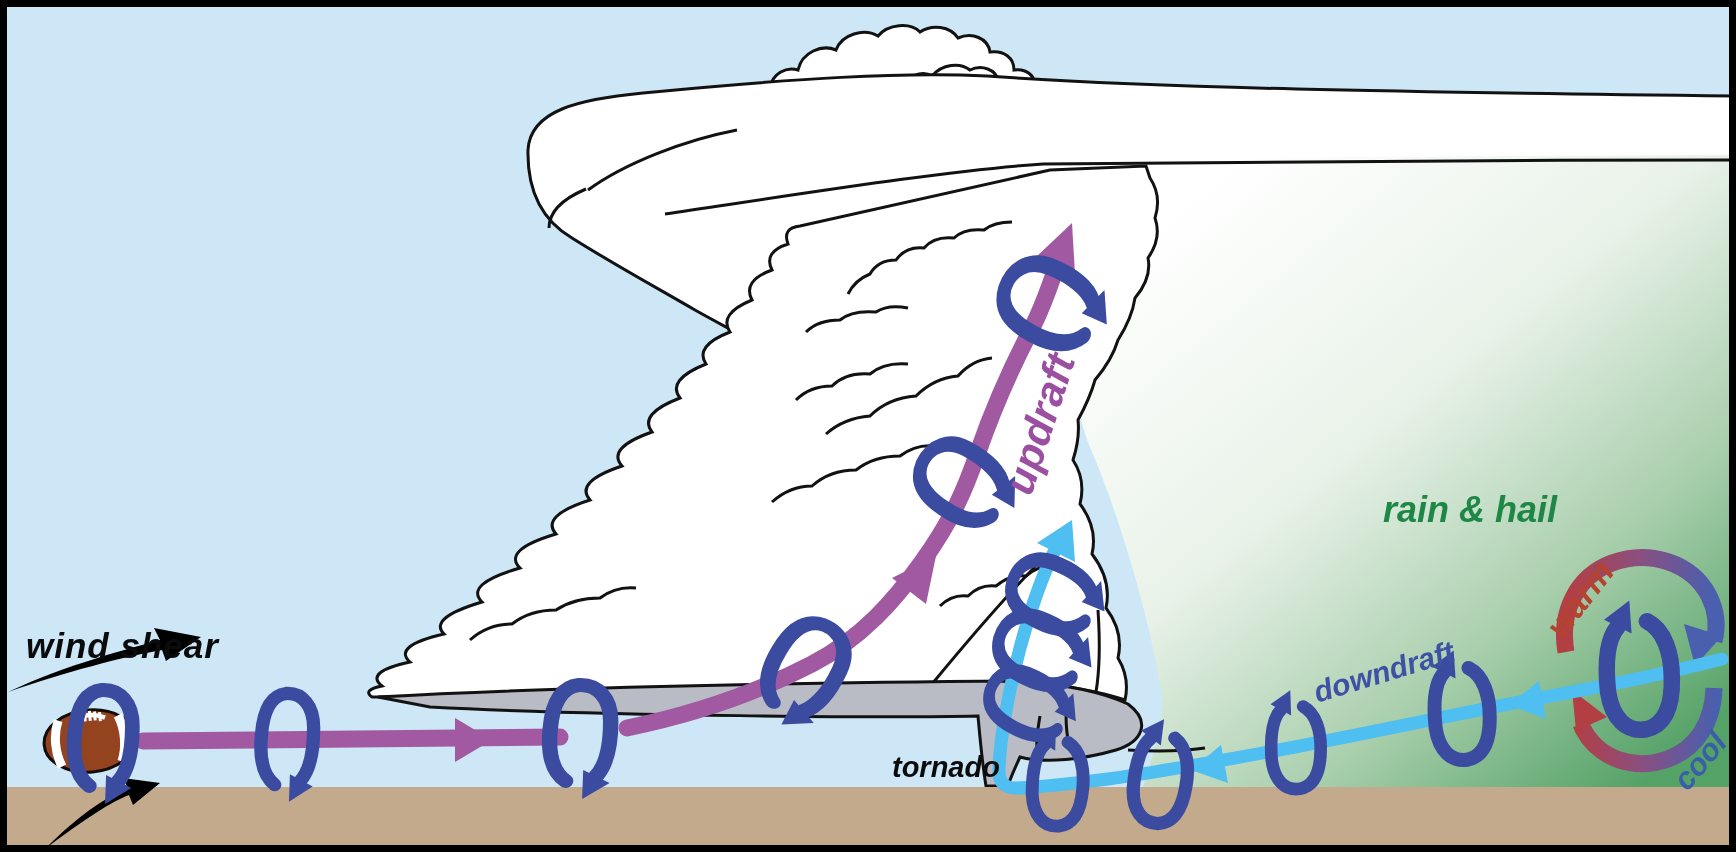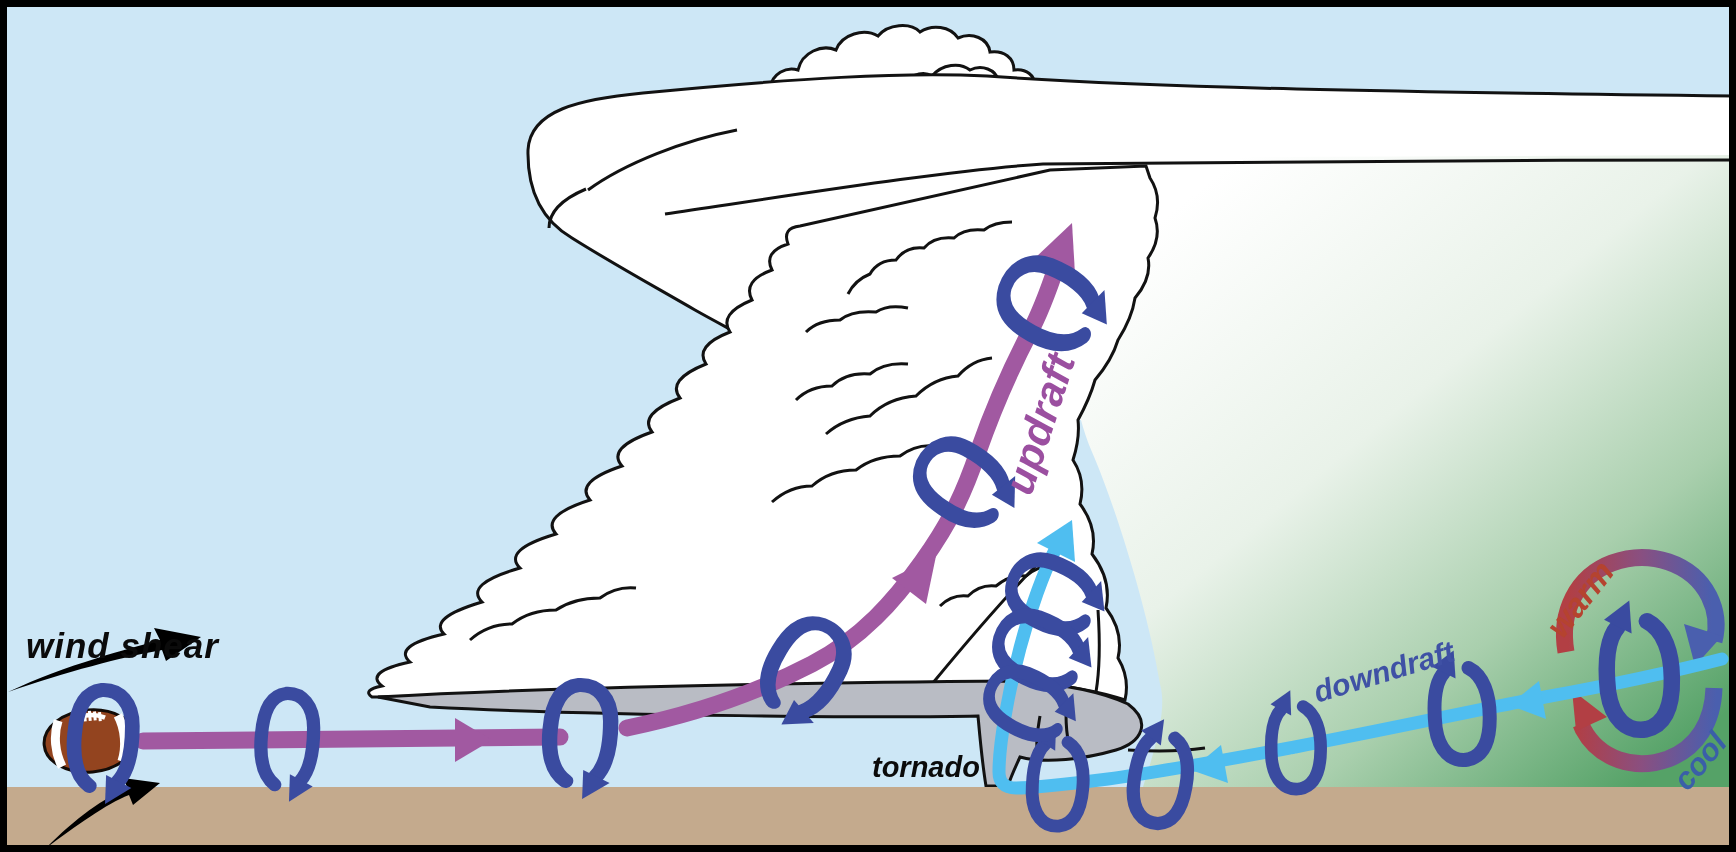--- a/index.html
+++ b/index.html
@@ -9,21 +9,21 @@
     --rain-label-green:#1e8745; --warm-red:#b5432f; --cool-label:#3a5fa8;
     --warm-arc-red:#b23f44; --cool-arc-blue:#4a5fae; --black:#000000;
   }
   html,body{margin:0;padding:0;background:#222;}
   #stage{position:relative;width:1736px;height:852px;overflow:hidden;
          background:var(--sky);font-family:"Liberation Sans",sans-serif;}
   #art{position:absolute;left:0;top:0;}
   .lbl{position:absolute;font-weight:bold;font-style:italic;white-space:nowrap;
        transform-origin:center center;line-height:1;}
   .lbl-windshear{left:26px;top:586px;font-size:35px;color:#0b0b0b;letter-spacing:1px;margin-top:42px;}
-  .lbl-tornado{left:872px;top:753px;font-size:29px;color:#0b0b0b;}
+  .lbl-tornado{left:892px;top:753px;font-size:29px;color:#0b0b0b;}
   .lbl-rainhail{left:1383px;top:492px;font-size:36px;color:var(--rain-label-green);}
   .lbl-updraft{left:1040px;top:424px;font-size:42px;color:var(--updraft-label);
        transform:translate(-50%,-50%) rotate(-72deg);}
   .lbl-downdraft{left:1384px;top:672px;font-size:30px;color:var(--downdraft-label);
        transform:translate(-50%,-50%) rotate(-17deg);}
   .lbl-warm{left:1580px;top:599px;font-size:33px;color:var(--warm-red);
        transform:translate(-50%,-50%) rotate(-52deg);}
   .lbl-cool{left:1700px;top:761px;font-size:31px;color:var(--cool-label);
        transform:translate(-50%,-50%) rotate(-50deg);}
   #frame{position:absolute;inset:0;border:7px solid #000;pointer-events:none;}
@@ -195,17 +195,18 @@
     <use href="#loopA" transform="translate(1053,594) rotate(-70) scale(1.1,0.85)"></use>
     <use href="#loopA" transform="translate(1040,650) rotate(-70) scale(1.1,0.85)"></use>
     <use href="#loopA" transform="translate(1028,703) rotate(-68) scale(1,0.8)"></use>
   </g>
 </svg>
 
 <div class="lbl lbl-windshear">wind shear</div>
 <div class="lbl lbl-updraft">updraft</div>
 <div class="lbl lbl-downdraft">downdraft</div>
 <div class="lbl lbl-tornado">tornado</div>
+<div class="lbl lbl-rainhail">rain &amp; hail</div>
 <div class="lbl lbl-warm">warm</div>
 <div class="lbl lbl-cool">cool</div>
 
 <div id="frame"></div>
 </div>
 
 </body></html>

